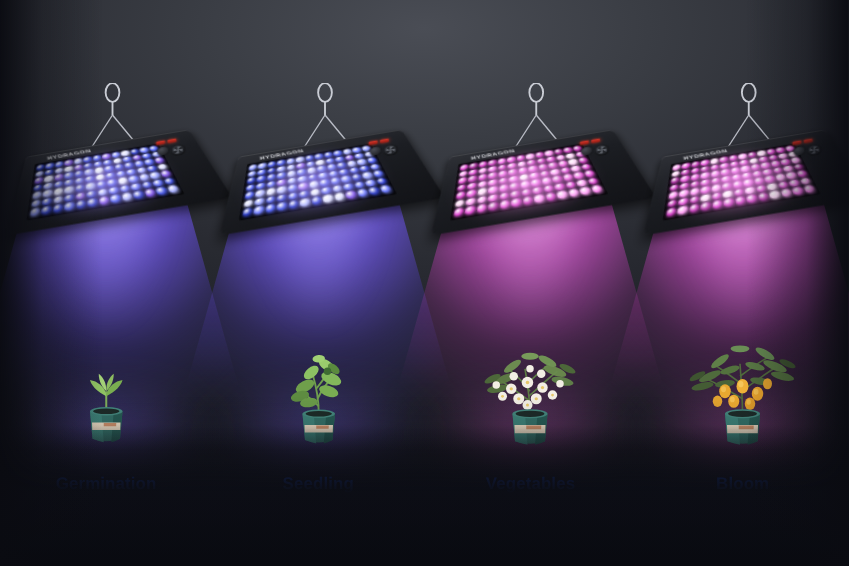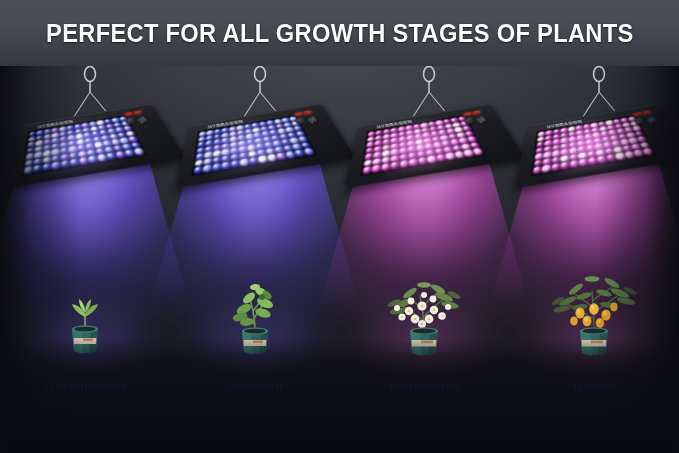--- a/index.html
+++ b/index.html
@@ -153,23 +153,20 @@
     text-shadow:0 1px 2px rgba(0,0,0,.85);
     font-family:"Liberation Sans", sans-serif;
   }
   .info .line:last-child{ margin-bottom:0; }
 </style>
 </head>
 <body>
 
 <div id="stage">
 
-  <div class="header">
-    <div class="title">PERFECT FOR ALL GROWTH STAGES OF PLANTS</div>
-  </div>
 
   <div class="cols">
 
     <div class="col c0">
       <div class="floorglow" style="--glow:rgba(120,95,235,.55)"></div>
       <div class="beam" style="--c1:rgba(150,130,255,.95);--c2:rgba(108,85,230,.78);--c3:rgba(70,52,170,.32);--hot:rgba(190,175,255,.55)">
         <i></i>
           <u></u>
       </div>
 

